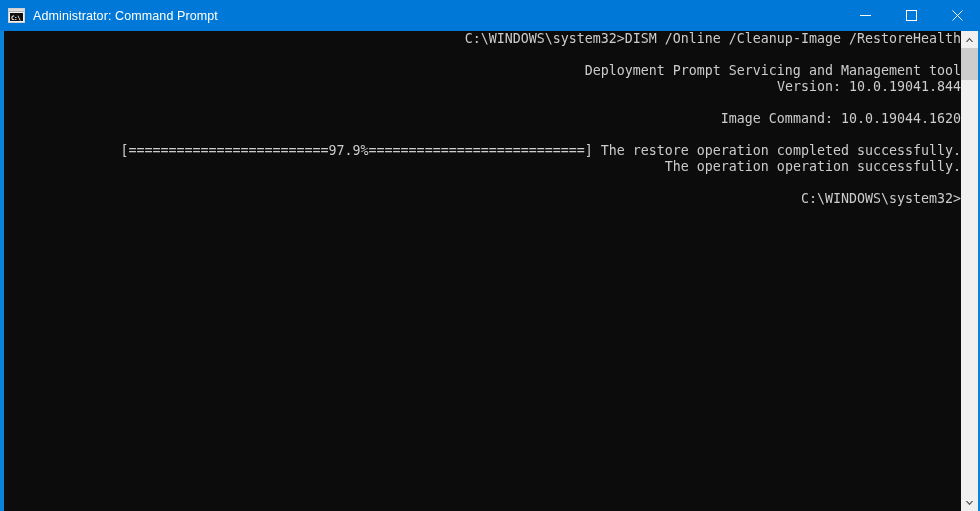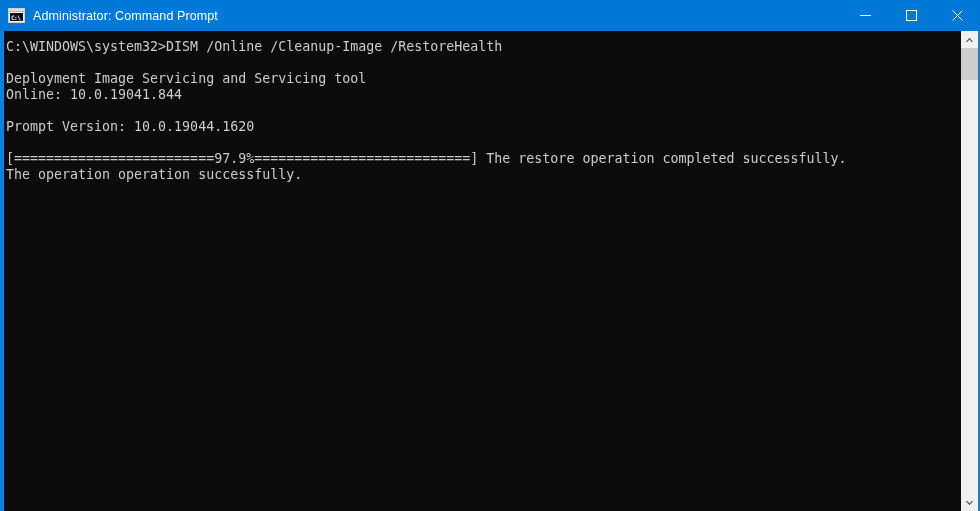--- a/index.html
+++ b/index.html
@@ -100,21 +100,22 @@
     min-height: 0;
     border-left: 4px solid #0a84d8;
     border-right: 2px solid #0a84d8;
     background: #0c0c0c;
   }
 
   .console {
     flex: 1 1 auto;
     background: #0c0c0c;
     overflow: hidden;
-    padding: 8px 0 0 2px;
+    padding: 0 0 0 2px;
+    text-align: right;
   }
 
   .console-line {
     font-family: "DejaVu Sans Mono", monospace;
     font-size: 13.3px;
     line-height: 16px;
     height: 16px;
     color: #cccccc;
     white-space: pre;
     letter-spacing: 0px;
@@ -189,28 +190,29 @@
         </svg>
       </div>
     </div>
   </div>
 
   <div class="body-row">
 
     <div class="console">
       <div class="console-line">C:\WINDOWS\system32&gt;DISM /Online /Cleanup-Image /RestoreHealth</div>
       <div class="console-line blank"></div>
-      <div class="console-line">Deployment Image Servicing and Servicing tool</div>
-      <div class="console-line">Online: 10.0.19041.844</div>
-      <div class="console-line blank"></div>
-      <div class="console-line">Prompt Version: 10.0.19044.1620</div>
+      <div class="console-line">Deployment Prompt Servicing and Management tool</div>
+      <div class="console-line">Version: 10.0.19041.844</div>
+      <div class="console-line blank"></div>
+      <div class="console-line">Image Command: 10.0.19044.1620</div>
       <div class="console-line blank"></div>
       <div class="console-line">[=========================97.9%===========================] The restore operation completed successfully.</div>
       <div class="console-line">The operation operation successfully.</div>
       <div class="console-line blank"></div>
+      <div class="console-line">C:\WINDOWS\system32&gt;</div>
     </div>
 
     <div class="scrollbar">
       <div class="sb-arrow">
         <svg width="9" height="6" viewBox="0 0 9 6" aria-hidden="true">
           <path d="M4.5 0.8 L8.2 5 L6.8 5 L4.5 2.6 L2.2 5 L0.8 5 Z" fill="#505050"></path>
         </svg>
       </div>
       <div class="sb-track">
         <div class="sb-thumb"></div>

